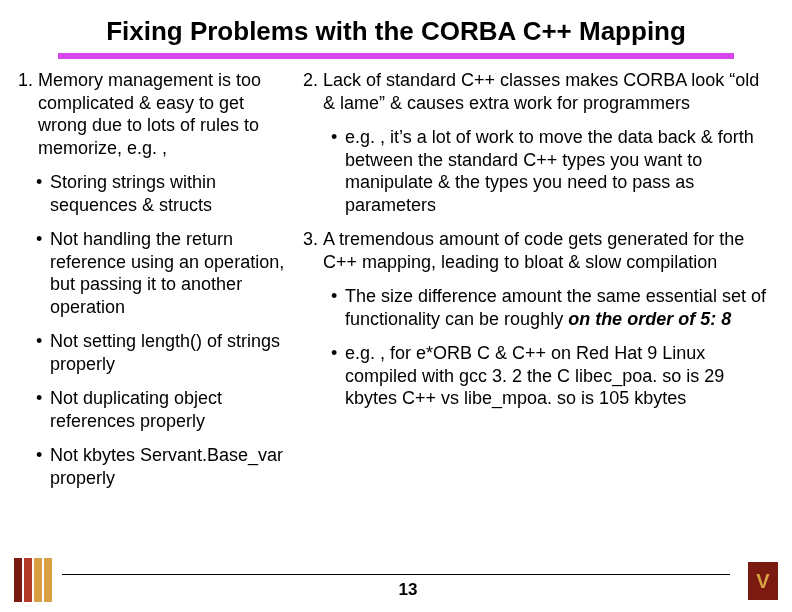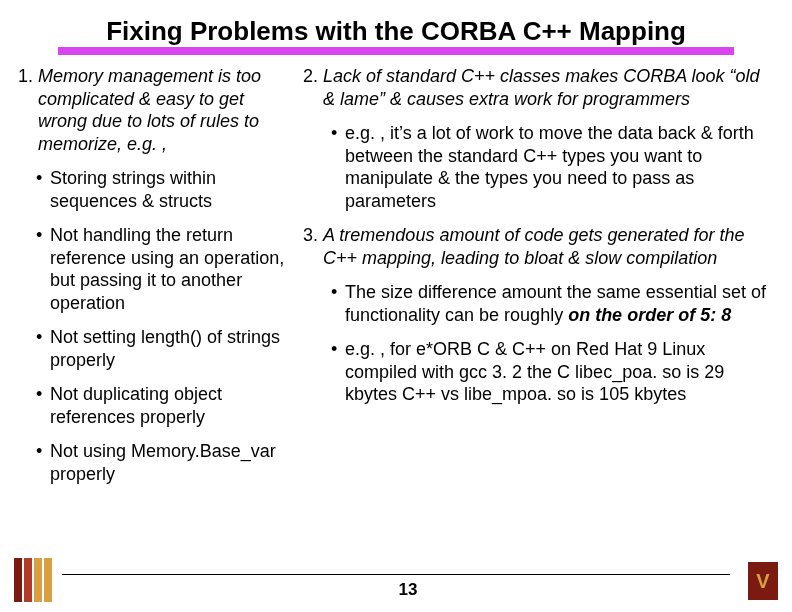--- a/index.html
+++ b/index.html
@@ -2,31 +2,31 @@
 <html><head>
 <meta charset="utf-8">
 <style>
   * { margin: 0; padding: 0; box-sizing: border-box; }
   html, body { width: 792px; height: 612px; background: #fff; font-family: Arial, Helvetica, sans-serif; color: #000; }
   .slide { width: 792px; height: 612px; position: relative; padding: 12px 18px 0 18px; }
   .title {
     font-size: 26px;
     font-weight: bold;
     text-align: center;
-    padding: 4px 0 0 0;
-    border-bottom: 8px solid #d946ef;
+    padding: 4px 0 6px 0;
+    border-bottom: 6px solid #d946ef;
     margin: 0 40px 10px 40px;
   }
   .cols { display: flex; gap: 10px; }
   .col-left { width: 275px; }
   .col-right { flex: 1; }
   .item { font-size: 18px; line-height: 1.25; margin-bottom: 12px; }
   .num-block { display: flex; }
   .num-block .num { width: 20px; flex-shrink: 0; }
-  .num-block .txt { flex: 1; font-style: italic; }
+  .num-block .txt { flex: 1; }
   .sub { display: flex; margin-left: 18px; }
   .sub .dot { width: 14px; flex-shrink: 0; }
   .sub .txt { flex: 1; }
   .em { font-style: italic; font-weight: bold; }
   .footer {
     position: absolute;
     left: 0; right: 0; bottom: 8px;
     height: 52px;
   }
   .hr-line {
@@ -85,21 +85,21 @@
       <div class="item sub">
         <div class="dot">•</div>
         <div class="txt">Not setting length() of strings properly</div>
       </div>
       <div class="item sub">
         <div class="dot">•</div>
         <div class="txt">Not duplicating object references properly</div>
       </div>
       <div class="item sub">
         <div class="dot">•</div>
-        <div class="txt">Not using Memory.Base_var properly</div>
+        <div class="txt">Not kbytes Servant.Base_var properly</div>
       </div>
     </div>
 
     <div class="col-right">
       <div class="item num-block">
         <div class="num">2.</div>
         <div class="txt">Lack of standard C++ classes makes CORBA look “old &amp; lame” &amp; causes extra work for programmers</div>
       </div>
       <div class="item sub" style="margin-left:28px">
         <div class="dot">•</div>

